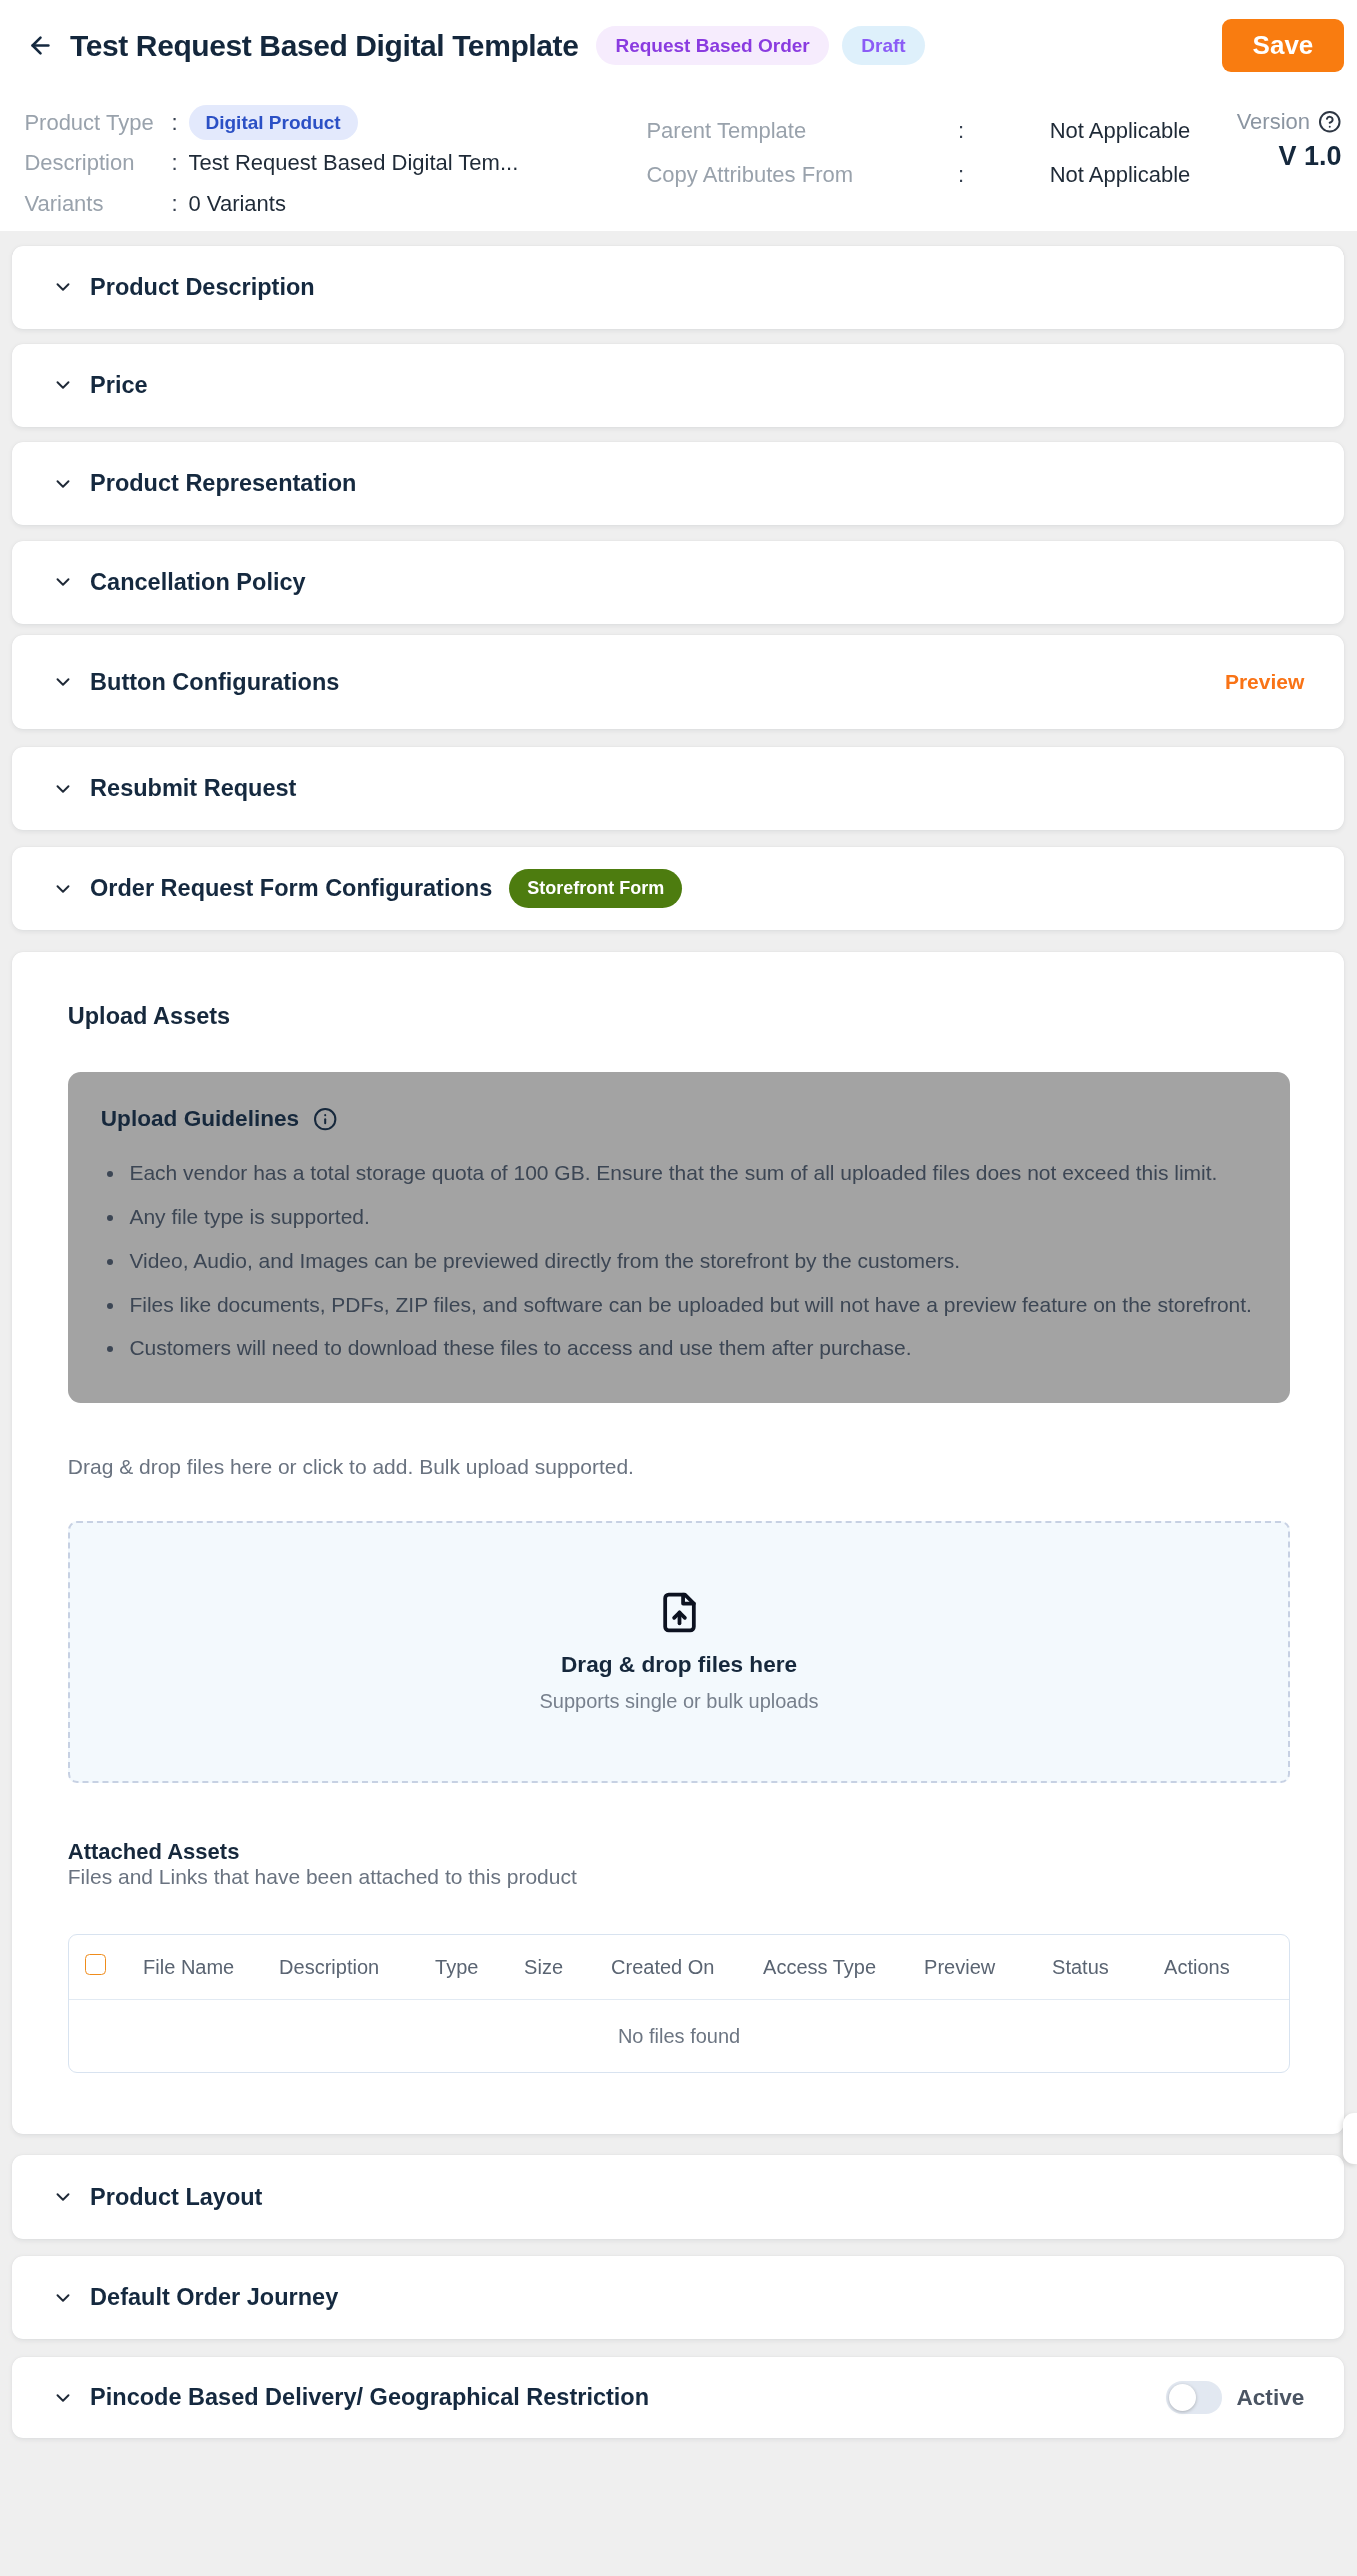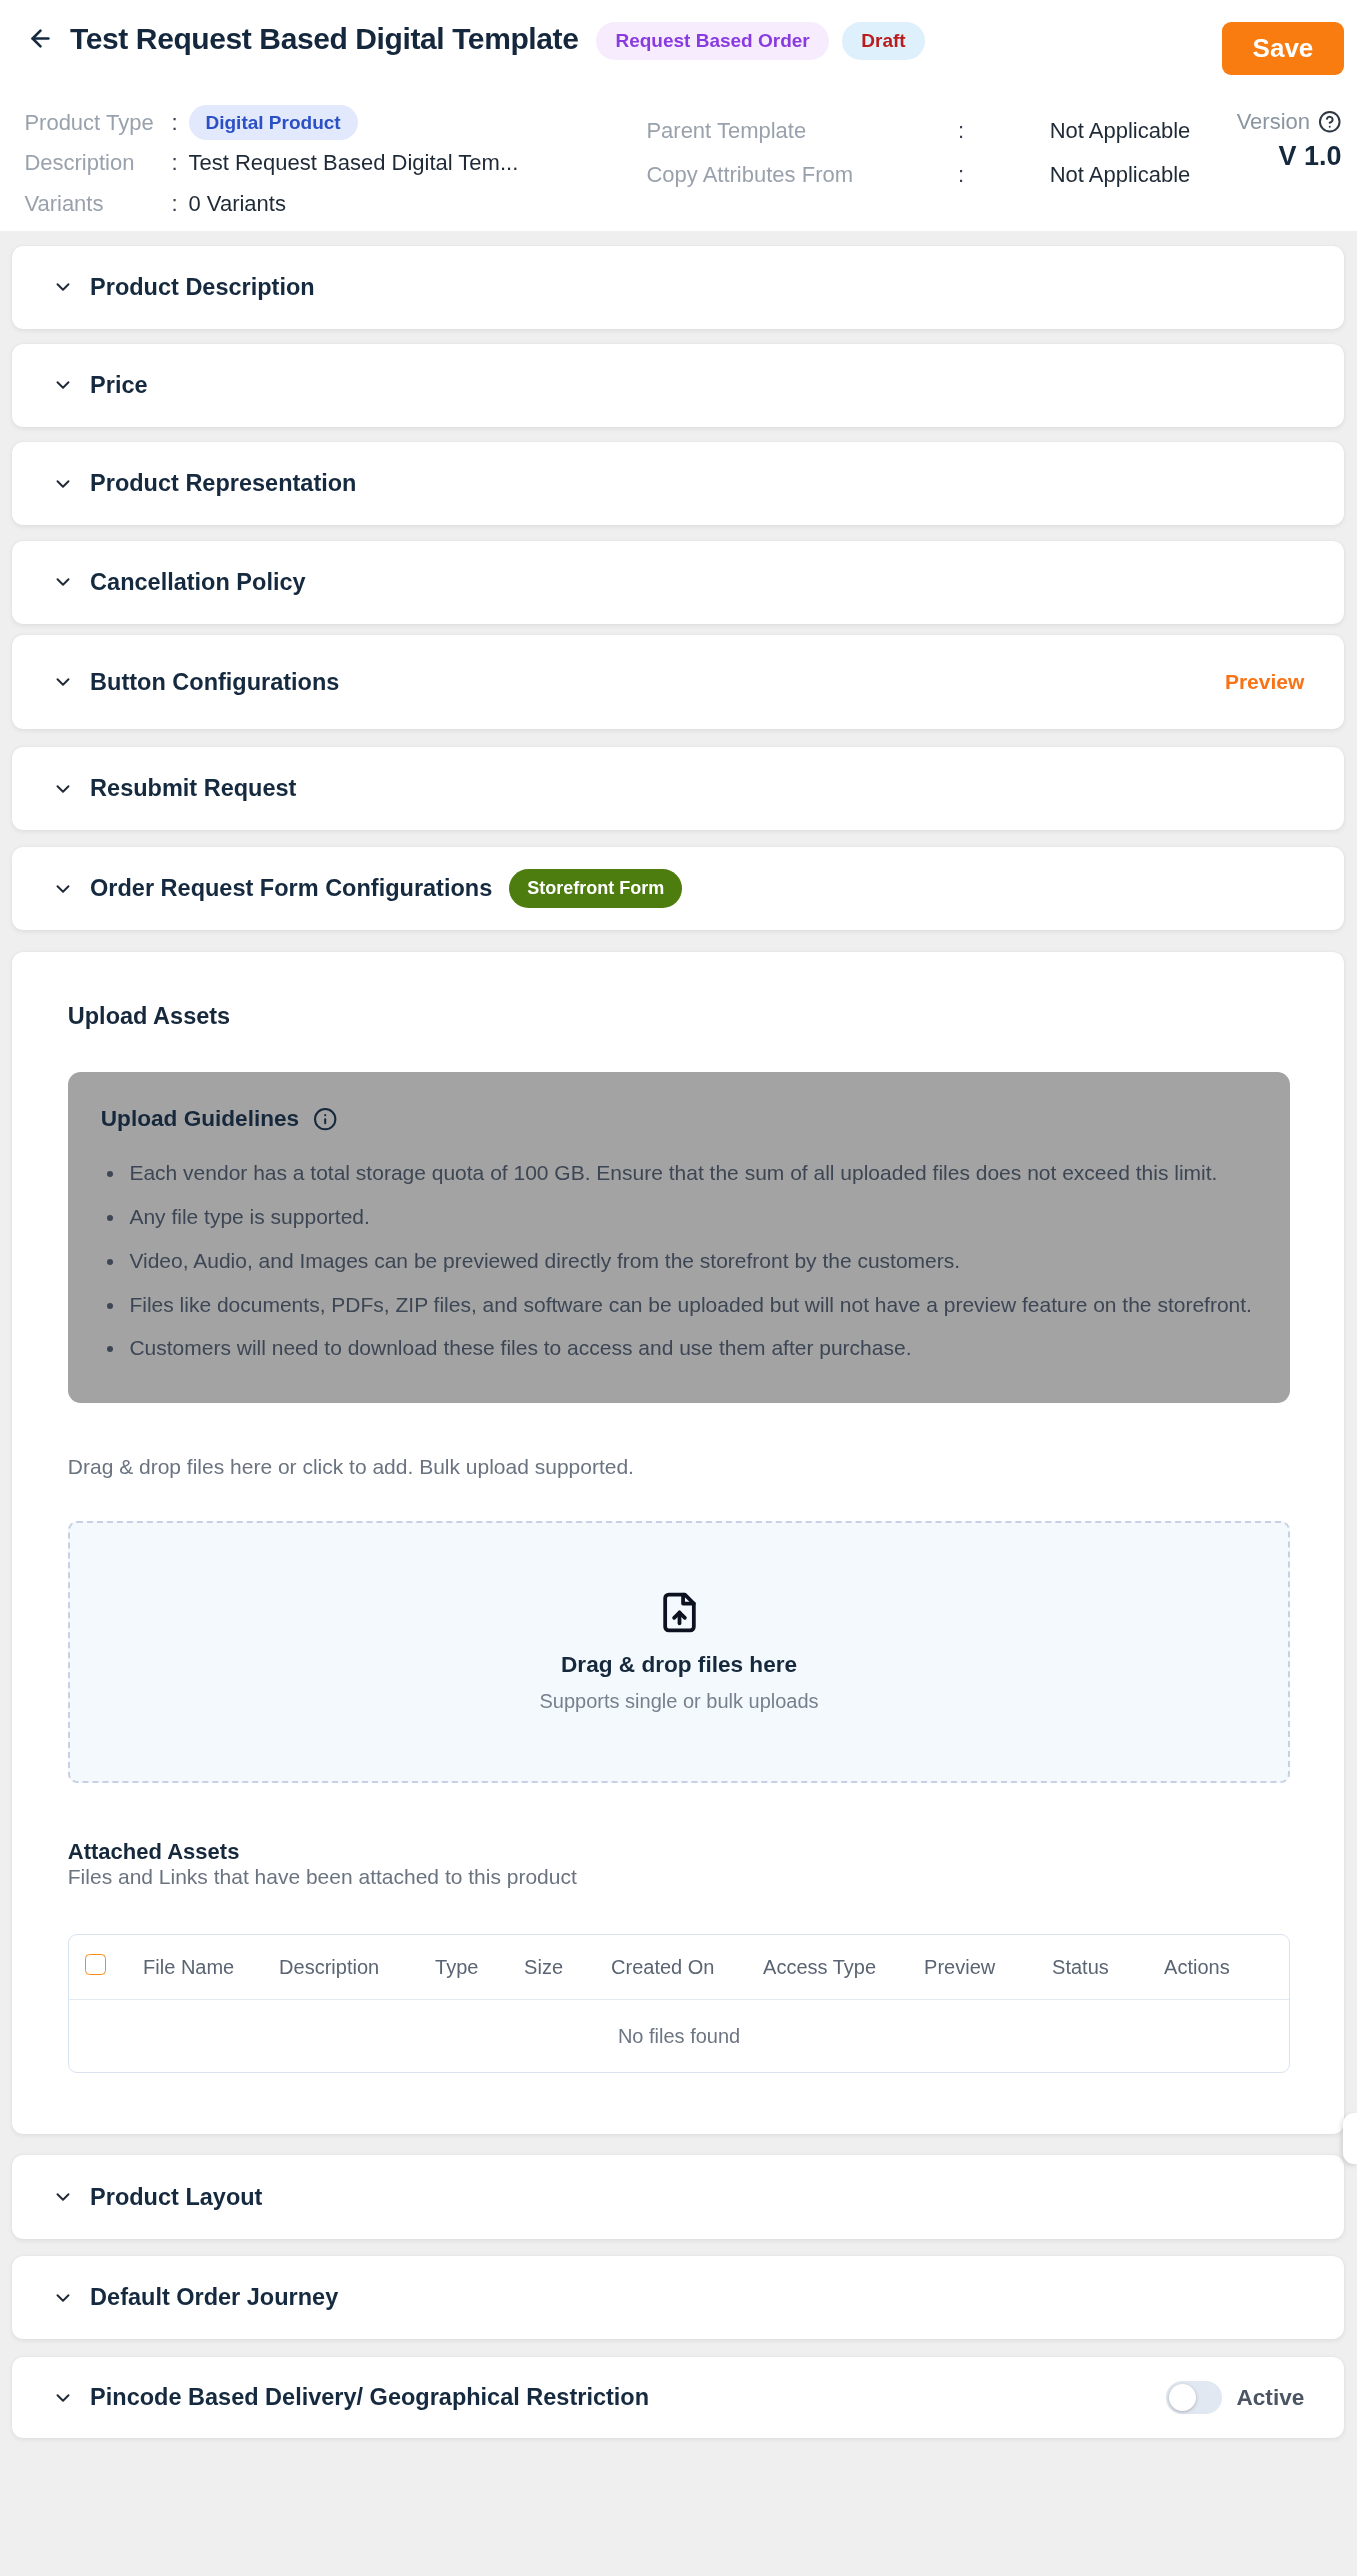--- a/index.html
+++ b/index.html
@@ -5,28 +5,28 @@
   * { box-sizing: border-box; margin: 0; padding: 0; }
   html,body { width:1357px; }
   body {
     width:1357px; height:2576px; position:relative; overflow:hidden;
     background:#efefef;
     font-family:"Liberation Sans", sans-serif;
     color:#1f2a37;
   }
   
   .topbar { background:#ffffff; height:231px; padding:22px 12.7px 0 24.4px; }
-  .title-row { display:flex; align-items:flex-start; height:47px; }
+  .title-row { display:flex; align-items:center; height:47px; }
   .back-btn { width:33px; height:33px; display:flex; align-items:center; justify-content:center;
               background:none; border:none; cursor:pointer; margin-right:12.7px; }
   .page-title { font-size:30px; font-weight:700; color:#14273c; letter-spacing:-0.4px; margin-right:18px; white-space:nowrap; }
   .badge { display:inline-flex; align-items:center; font-size:19px; font-weight:600;
            padding:8.1px 19px; border-radius:22px; white-space:nowrap; }
   .badge-purple { background:#f6ecfd; color:#8a3be0; margin-right:13.6px; }
-  .badge-blue   { background:#def0fb; color:#b91c1c; }
+  .badge-blue   { background:#def0fb; color:#8b5cf6; }
   .save-btn { margin-left:auto; background:#f97c10; color:#fff; border:none; cursor:pointer;
               font-size:26px; font-weight:600; padding:11px 31px; border-radius:9px;
               font-family:"Liberation Sans", sans-serif; }
   .meta { display:flex; margin-top:40px; }
   .meta-col-left { width:622px; }
   .meta-col-mid  { flex:1; padding-top:8.1px; }
   .meta-row { display:flex; align-items:center; height:27px; margin-bottom:13.6px; font-size:22px; }
   .meta-col-mid .meta-row { margin-bottom:17px;justify-content:space-between; }
   .meta-label { color:#99a2ac; }
   .meta-col-left .meta-label { width:147px; }

